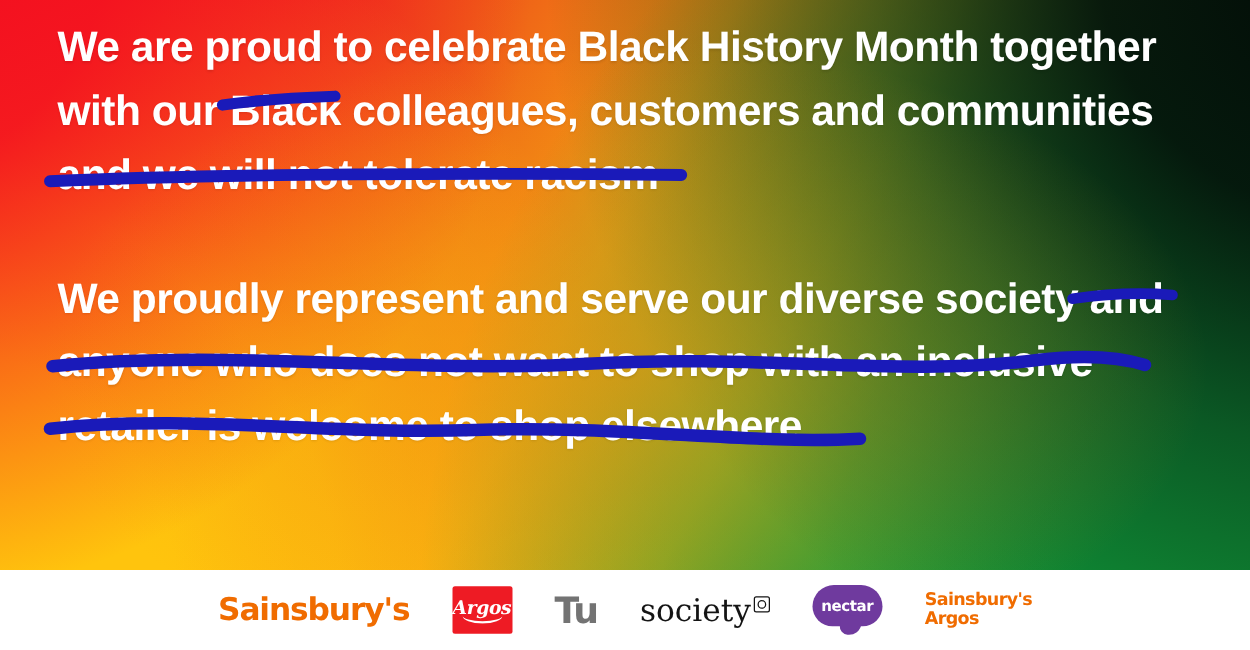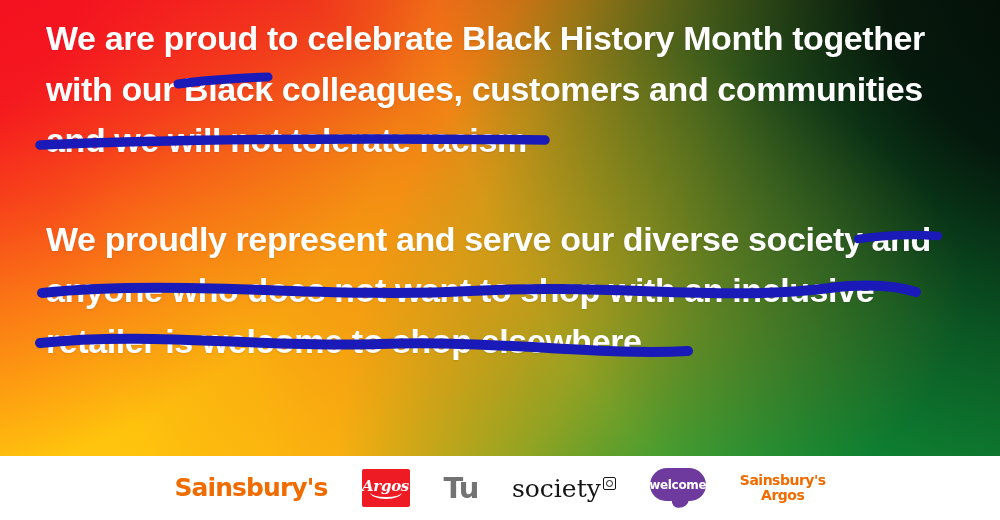--- a/index.html
+++ b/index.html
@@ -45,21 +45,21 @@
 
   
   #scribbles{position:absolute;left:0;top:0;width:1000px;height:456px;pointer-events:none;}
 
   
   #footer{
     position:absolute;left:0;top:456px;width:1000px;height:64px;background:#ffffff;
   }
   #logobar{
     position:absolute;left:0;top:0;width:1000px;height:64px;
-    display:flex;align-items:center;justify-content:center;gap:34px;text-align:center;
+    display:flex;align-items:center;justify-content:center;gap:34px;
   }
   .logo{display:flex;align-items:center;justify-content:center;}
 
   .lg-sains{
     color:#f06c00;
     font-family:"DejaVu Sans", sans-serif;
     font-size:25px;font-weight:700;letter-spacing:-0.9px;
     line-height:1;padding-bottom:2px;
   }
   .lg-argos{
@@ -173,21 +173,21 @@
         <span class="lg-habitat">
           <span>society</span>
           <span class="mark"></span>
         </span>
       </div>
 
       <div class="logo">
         <div class="lg-nectar">
           <span class="blob"></span>
           <span class="tail"></span>
-          <span class="word">welcome</span>
+          <span class="word">nectar</span>
         </div>
       </div>
 
       <div class="logo">
         <div class="lg-bank">
           <span class="l1">Sainsbury's</span>
           <span class="l2">Argos</span>
         </div>
       </div>
 

